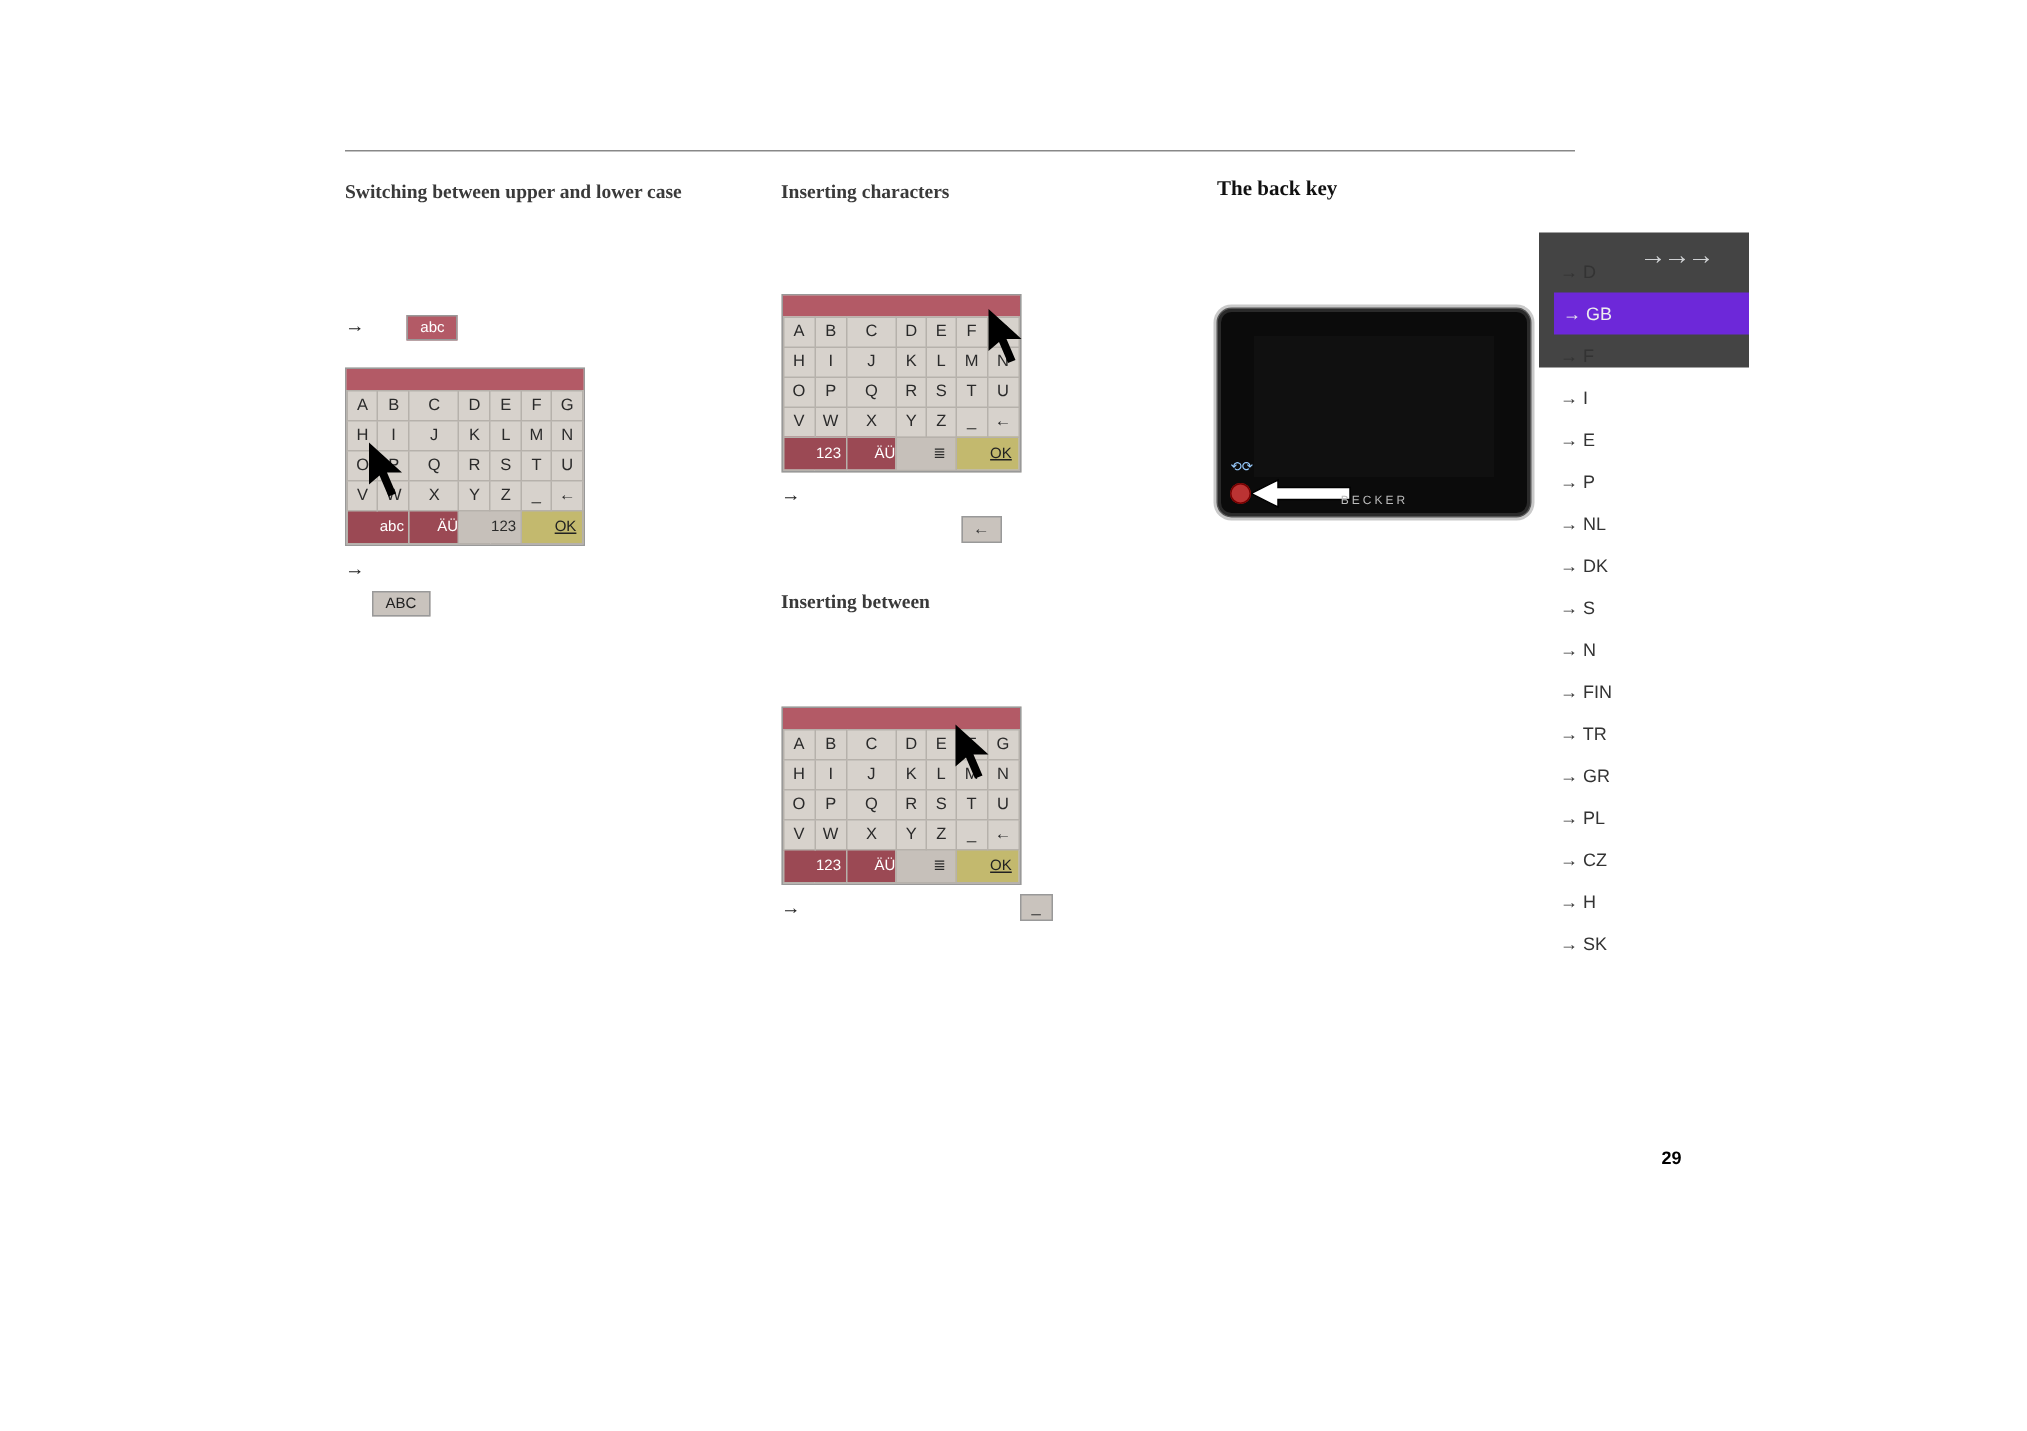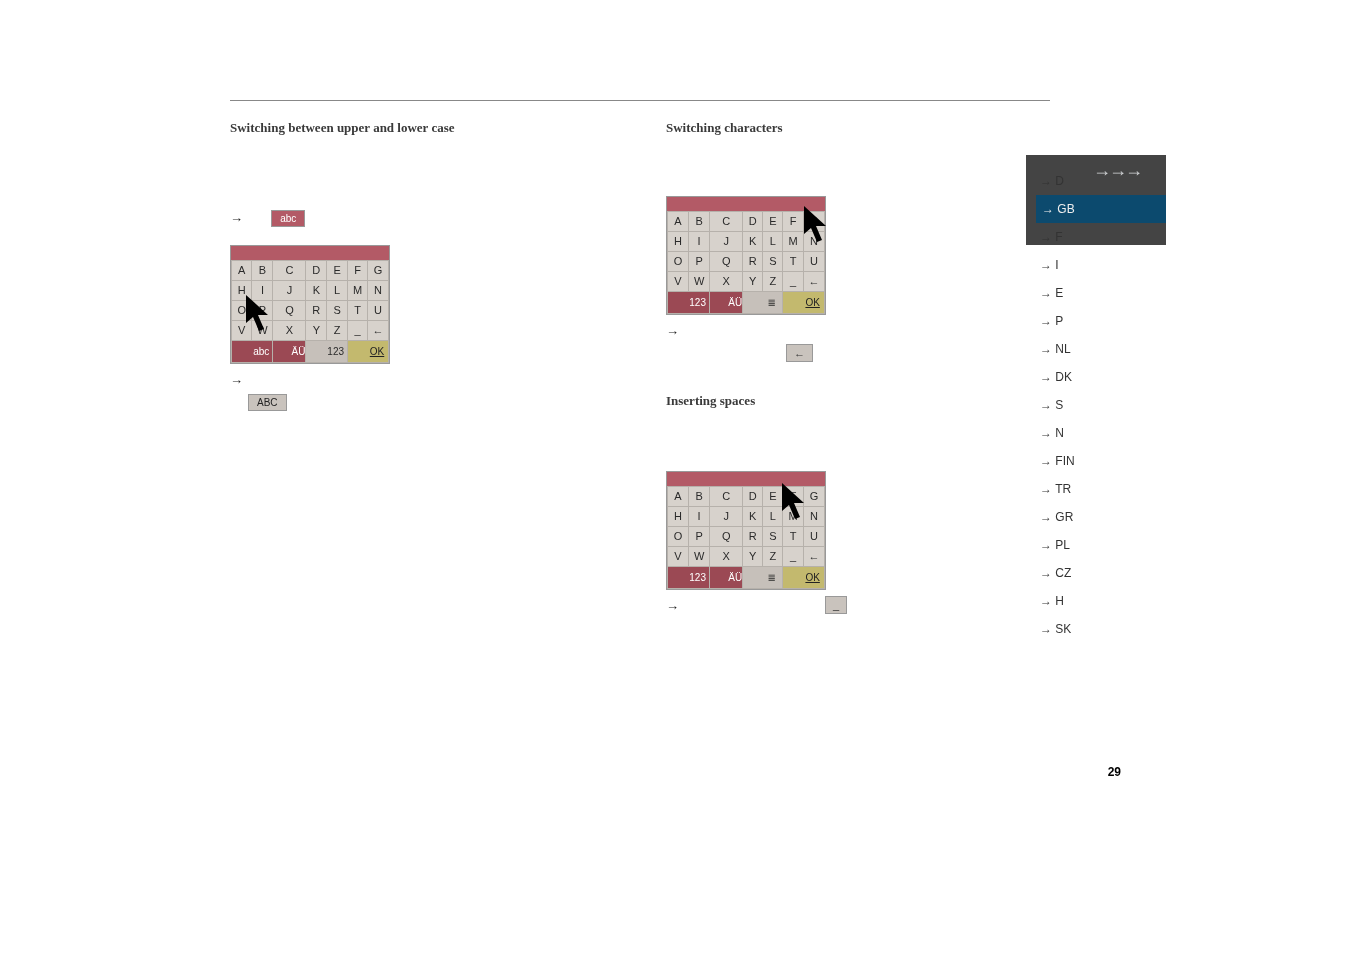--- a/index.html
+++ b/index.html
@@ -12,21 +12,21 @@
   .hr { border: none; border-top: 1px solid #888; margin-bottom: 18px; }
   .columns { display: flex; gap: 52px; }
   .col { flex: 1 1 0; min-width: 0; }
   .h-sub { font-family: Verdana; font-size: 13px; font-weight: bold; color: #3a3a3a; line-height: 1.45; }
   .h-main { font-family: Verdana; font-size: 14px; font-weight: bold; color: #111; }
   .arrow-bullet::before { content: "→"; margin-right: 6px; font-size: 13px; }
 
   
   .nav-list { list-style: none; margin-top: 65px; }
   .nav-list li { font-size: 12px; color: #333; padding: 7px 0 7px 4px; }
-  .nav-list li.active { background: #0c4a6e; color: #eee; padding-left: 6px; }
+  .nav-list li.active { background: #6d28d9; color: #eee; padding-left: 6px; }
   .nav-list li::before { content: "→ "; }
   .page-num { position: absolute; right: 230px; bottom: 175px; font-size: 12px; font-weight: bold; color: #000; margin-top: 13px; }
 
   
   .keypad { width: 160px; border: 1px solid #999; background: #d7d2cc; }
   .keypad .bar { height: 14px; background: #b35a66; }
   .keypad table { width: 100%; border-collapse: collapse; }
   .keypad td { width: 14.28%; height: 20px; border: 1px solid #b6b1ab; font-size: 11px; text-align: center; font-family: Arial; color: #2a2a2a; background: #d7d2cc; }
   .keypad .frow td { height: 22px; font-size: 10px; padding-left: 18px; }
   .keypad .f-dark { background: #9b4954; color: #fff; }
@@ -127,21 +127,21 @@
 
         <div style="height:6px"></div>
         <div class="arrow-bullet"></div>
         <div style="height:4px"></div>
         <div style="padding-left:18px;">
           <span class="single-key" style="background:#c9c3bd;color:#222;">ABC</span>
         </div>
       </div>
 
       <div class="col">
-        <div class="h-sub">Switching characters</div>
+        <div class="h-sub">Inserting characters</div>
 
         <div style="height:58px"></div>
         <div class="cursor-wrap">
           <div class="keypad">
             <div class="bar"></div>
             <table>
               <tbody>
                   <tr>
                     <td>A</td>
                     <td>B</td>
@@ -192,21 +192,21 @@
             </svg>
         </div>
         <div style="height:6px"></div>
         <div class="arrow-bullet"></div>
         <div style="height:4px"></div>
         <div style="padding-left:120px;">
           <span class="single-key-grey">←</span>
         </div>
 
         <div style="height:30px"></div>
-        <div class="h-sub">Inserting spaces</div>
+        <div class="h-sub">Inserting between</div>
 
         <div style="height:60px"></div>
         <div class="cursor-wrap">
           <div class="keypad">
             <div class="bar"></div>
             <table>
               <tbody>
                   <tr>
                     <td>A</td>
                     <td>B</td>
@@ -256,20 +256,36 @@
               <path d="M4 2 L4 30 L11 24 L17 38 L22 36 L16 22 L26 22 Z" fill="#000"></path>
             </svg>
         </div>
         <div style="height:6px"></div>
         <div style="display:flex; align-items:center; gap:140px;">
           <span class="arrow-bullet"></span>
           <span class="single-key-grey">_</span>
         </div>
       </div>
 
+      <div class="col">
+        <div class="h-main">The back key</div>
+
+        <div style="height:70px"></div>
+        <div class="device">
+          <div class="screen"></div>
+          <div class="dial">⟲⟳</div>
+          <div class="btn"></div>
+          <div class="arrow">
+            <svg width="70" height="22">
+                <polygon points="0,11 18,2 18,7 66,7 66,15 18,15 18,20" fill="#fff" stroke="#000" stroke-width="1"></polygon>
+              </svg>
+          </div>
+          <div class="logo">BECKER</div>
+        </div>
+      </div>
     </div>
   </div>
 
   <div class="sidebar">
     <ul class="nav-list" id="navlist">
         <li>D</li>
         <li class="active">GB</li>
         <li>F</li>
         <li>I</li>
         <li>E</li>

